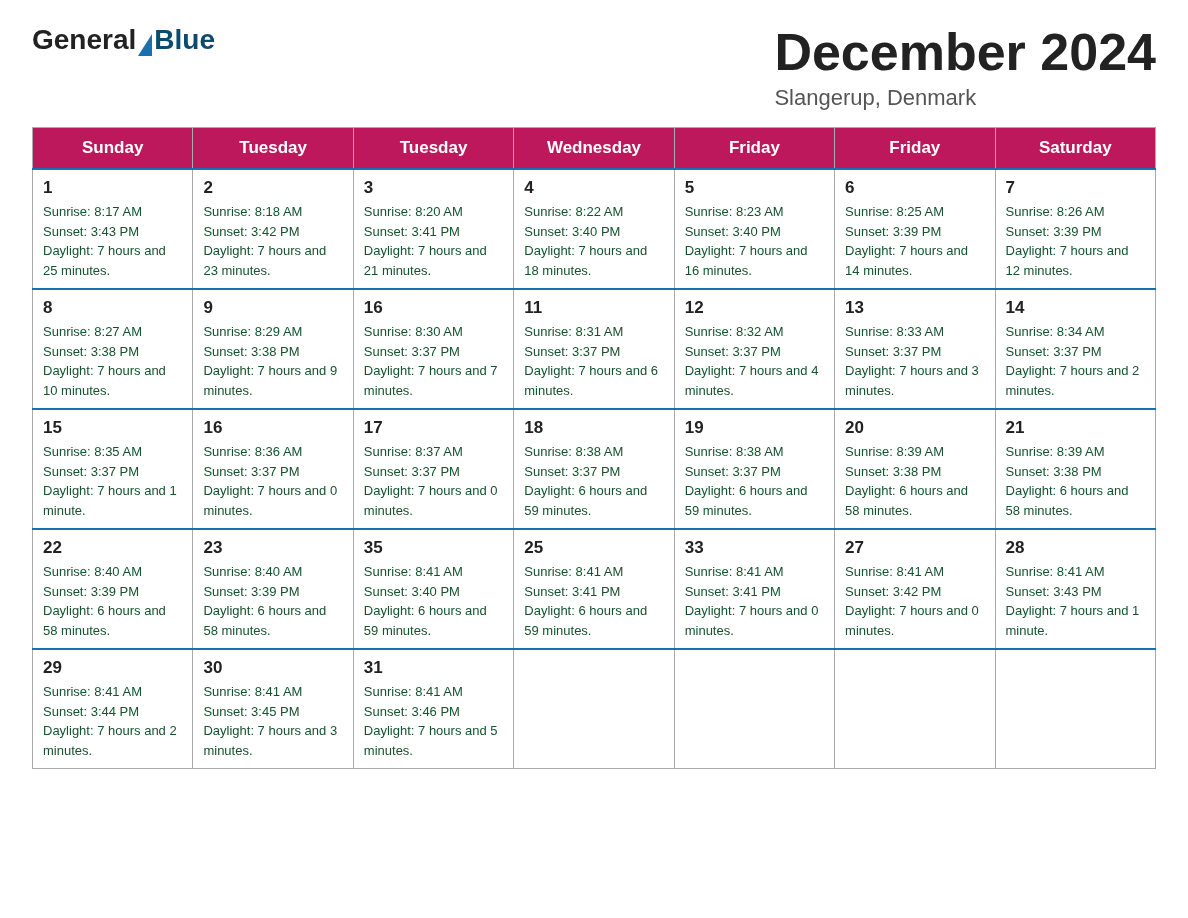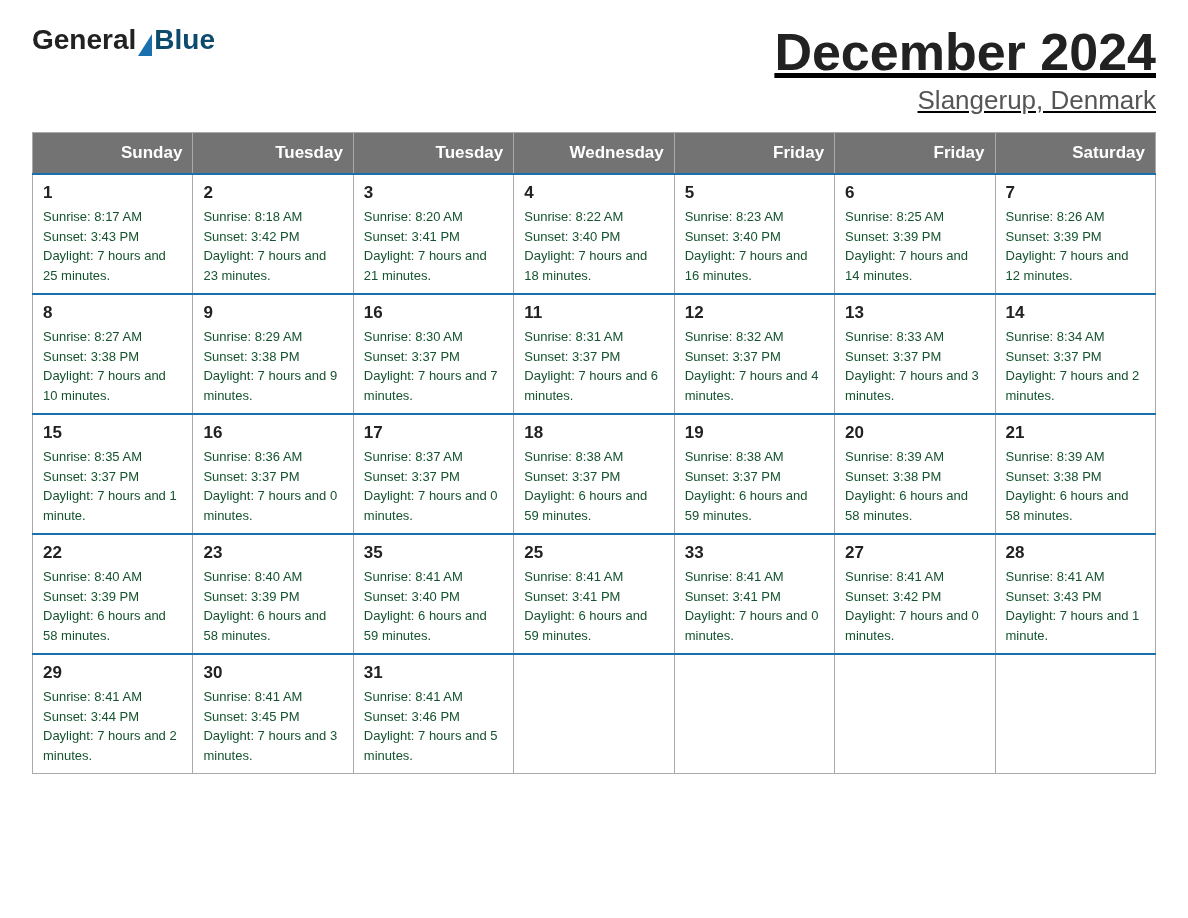--- a/index.html
+++ b/index.html
@@ -37,46 +37,44 @@
       border-bottom: 22px solid #1a6faf;
       margin: 0 2px;
       vertical-align: middle;
     }
     .logo-blue {
       color: #0c4a6e;
       font-size: 28px;
       font-weight: bold;
     }
     .title-section {
-      text-align: right;
-      text-decoration: underline;
     }
     .month-title {
       font-size: 52px;
       font-weight: bold;
       color: #222;
       line-height: 1.1;
     }
     .location {
-      font-size: 26px;
+      font-size: 22px;
       color: #555;
       margin-top: 4px;
     }
     .calendar {
       width: 100%;
       border-collapse: collapse;
       border: 1px solid #aaa;
     }
     .calendar th {
-      background-color: #737373;
+      background-color: #be185d;
       color: #fff;
       font-size: 17px;
       font-weight: bold;
       padding: 10px 10px;
-      text-align: right;
+      text-align: center;
       border: 1px solid #aaa;
     }
     .calendar td {
       border: 1px solid #aaa;
       vertical-align: top;
       padding: 8px 10px;
       font-size: 13.5px;
       color: #222;
       width: calc(100% / 7);
       min-height: 90px;

